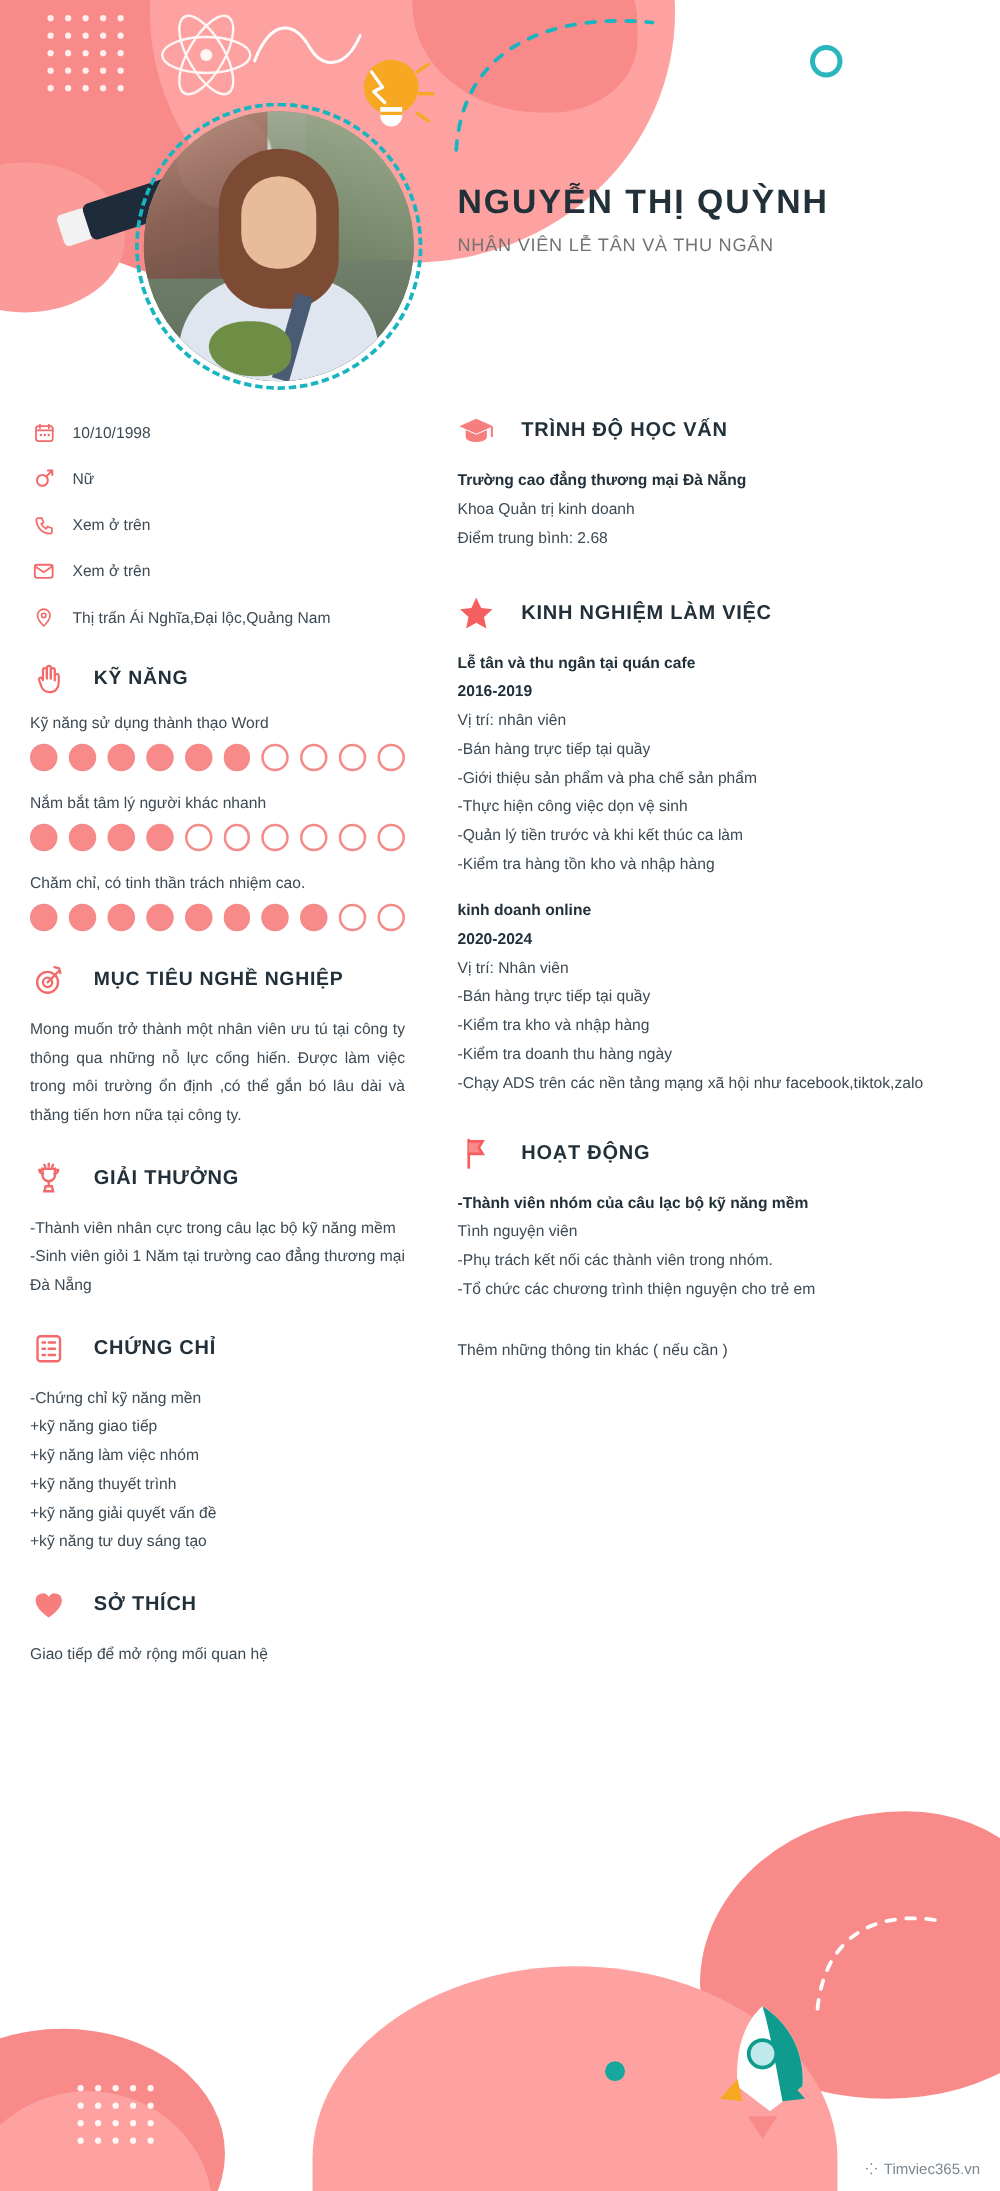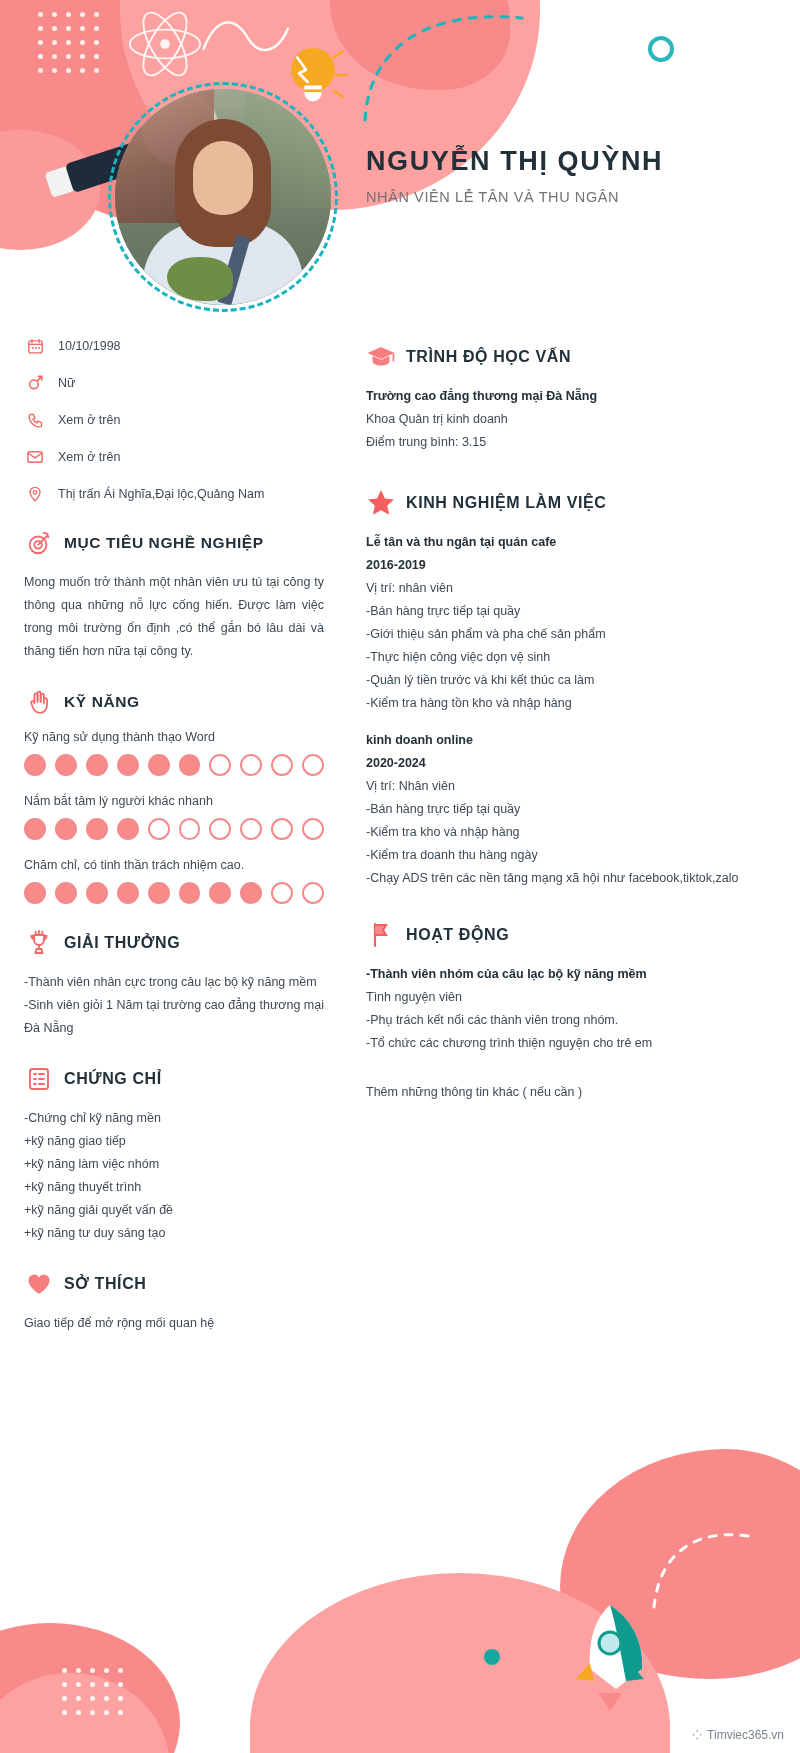--- a/index.html
+++ b/index.html
@@ -219,23 +219,22 @@
   .contact-txt {
     font-size: 12.5px;
     color: #3d4a54;
   }
 
   
   .sec { margin-top: 24px; }
   .sec-head {
     display: flex;
     align-items: center;
-    gap: 10px;
+    gap: 21px;
     margin-bottom: 13px;
-    margin-top: 12px;
   }
   .sec-ico {
     width: 30px; height: 30px;
     display: flex; align-items: center; justify-content: center;
     flex: 0 0 30px;
   }
   .sec-title {
     font-size: 15.5px;
     font-weight: bold;
     letter-spacing: .6px;
@@ -482,34 +481,20 @@
               <circle cx="12" cy="9.5" r="2.6"></circle>
             </svg>
         </span>
         <span class="contact-txt">Thị trấn Ái Nghĩa,Đại lộc,Quảng Nam</span>
       </div>
     </div>
 
     <div class="sec">
       <div class="sec-head">
         <span class="sec-ico">
-          <svg width="26" height="26" viewBox="0 0 28 28" fill="none" stroke="#f26a6a" stroke-width="2">
-              <circle cx="13" cy="16" r="9"></circle>
-              <circle cx="13" cy="16" r="4"></circle>
-              <path d="M13 16l10-10M19 3l4 1 1 4" stroke-linecap="round" stroke-linejoin="round"></path>
-            </svg>
-        </span>
-        <span class="sec-title">MỤC TIÊU NGHỀ NGHIỆP</span>
-      </div>
-      <div class="body-txt just">Mong muốn trở thành một nhân viên ưu tú tại công ty thông qua những nỗ lực cống hiến. Được làm việc trong môi trường ổn định ,có thể gắn bó lâu dài và thăng tiến hơn nữa tại công ty.</div>
-    </div>
-
-    <div class="sec">
-      <div class="sec-head">
-        <span class="sec-ico">
           <svg width="24" height="26" viewBox="0 0 24 28" fill="none" stroke="#f26a6a" stroke-width="1.9" stroke-linecap="round" stroke-linejoin="round">
               <path d="M7 15V6.5a1.7 1.7 0 013.4 0V14"></path>
               <path d="M10.4 13V4.6a1.7 1.7 0 013.4 0V14"></path>
               <path d="M13.8 13.6V6.6a1.7 1.7 0 013.4 0v8.8"></path>
               <path d="M17.2 11.6a1.7 1.7 0 013.4 0v5.6c0 4.8-3.2 8.4-7.6 8.4-4 0-6.6-2.4-7.6-5.6L3.6 15c-.5-1.5 1.4-2.7 2.5-1.4L7 15"></path>
             </svg>
         </span>
         <span class="sec-title">KỸ NĂNG</span>
       </div>
 
@@ -553,20 +538,34 @@
             <span class="dot on"></span>
             <span class="dot on"></span>
             <span class="dot on"></span>
             <span class="dot on"></span>
             <span class="dot on"></span>
             <span class="dot on"></span>
           <span class="dot"></span>
             <span class="dot"></span>
         </div>
       </div>
+    </div>
+
+    <div class="sec">
+      <div class="sec-head">
+        <span class="sec-ico">
+          <svg width="26" height="26" viewBox="0 0 28 28" fill="none" stroke="#f26a6a" stroke-width="2">
+              <circle cx="13" cy="16" r="9"></circle>
+              <circle cx="13" cy="16" r="4"></circle>
+              <path d="M13 16l10-10M19 3l4 1 1 4" stroke-linecap="round" stroke-linejoin="round"></path>
+            </svg>
+        </span>
+        <span class="sec-title">MỤC TIÊU NGHỀ NGHIỆP</span>
+      </div>
+      <div class="body-txt just">Mong muốn trở thành một nhân viên ưu tú tại công ty thông qua những nỗ lực cống hiến. Được làm việc trong môi trường ổn định ,có thể gắn bó lâu dài và thăng tiến hơn nữa tại công ty.</div>
     </div>
 
     <div class="sec">
       <div class="sec-head">
         <span class="sec-ico">
           <svg width="26" height="28" viewBox="0 0 26 28" fill="none" stroke="#f26a6a" stroke-width="1.9" stroke-linecap="round">
               <path d="M8 6h10v5a5 5 0 01-10 0z"></path>
               <path d="M8 7H5.5a3 3 0 003 3M18 7h2.5a3 3 0 01-3 3"></path>
               <path d="M13 16v4M9.5 24h7M10.5 20h5l1 4h-7z"></path>
               <path d="M13 2v2M9.5 2.8l.8 1.6M16.5 2.8l-.8 1.6"></path>
@@ -617,21 +616,21 @@
           <svg width="30" height="26" viewBox="0 0 30 26">
               <path d="M15 3L1.5 9 15 15l13.5-6z" fill="#f67e7e"></path>
               <path d="M6.5 12v5.5c0 2.2 3.8 4 8.5 4s8.5-1.8 8.5-4V12l-8.5 3.8z" fill="#f67e7e"></path>
               <path d="M27.5 10v7" stroke="#f67e7e" stroke-width="1.7" stroke-linecap="round"></path>
             </svg>
         </span>
         <span class="sec-title lg">TRÌNH ĐỘ HỌC VẤN</span>
       </div>
       <div class="line bold">Trường cao đẳng thương mại Đà Nẵng</div>
       <div class="line">Khoa Quản trị kinh doanh</div>
-      <div class="line">Điểm trung bình: 3.15</div>
+      <div class="line">Điểm trung bình: 2.68</div>
     </div>
 
     <div class="sec" style="margin-top:34px">
       <div class="sec-head">
         <span class="sec-ico">
           <svg width="30" height="30" viewBox="0 0 30 30">
               <path d="M15 2l3.9 8.4 9.1 1-6.8 6.2 1.9 9.1L15 22.2 6.9 26.7l1.9-9.1L2 11.4l9.1-1z" fill="#f55f5f"></path>
             </svg>
         </span>
         <span class="sec-title lg">KINH NGHIỆM LÀM VIỆC</span>

